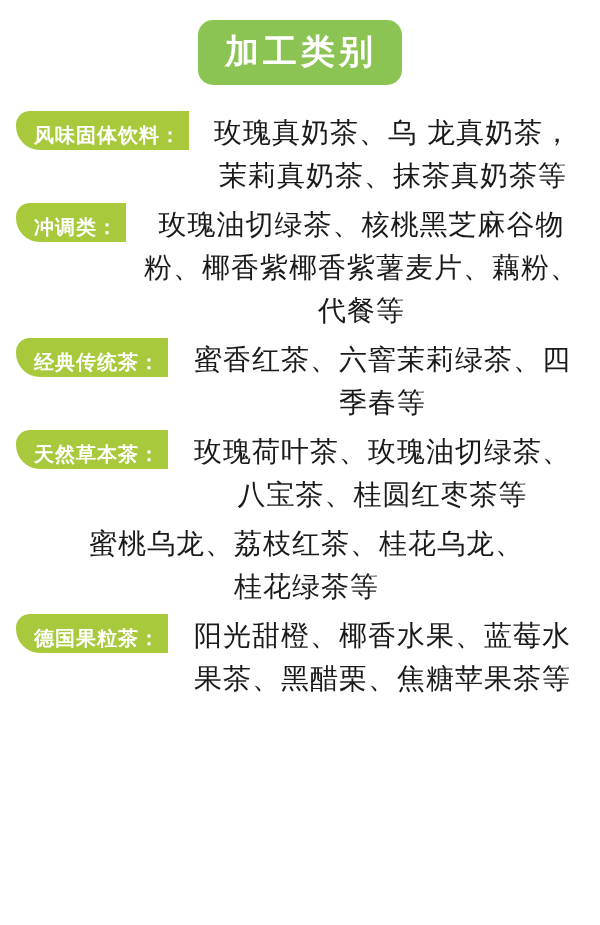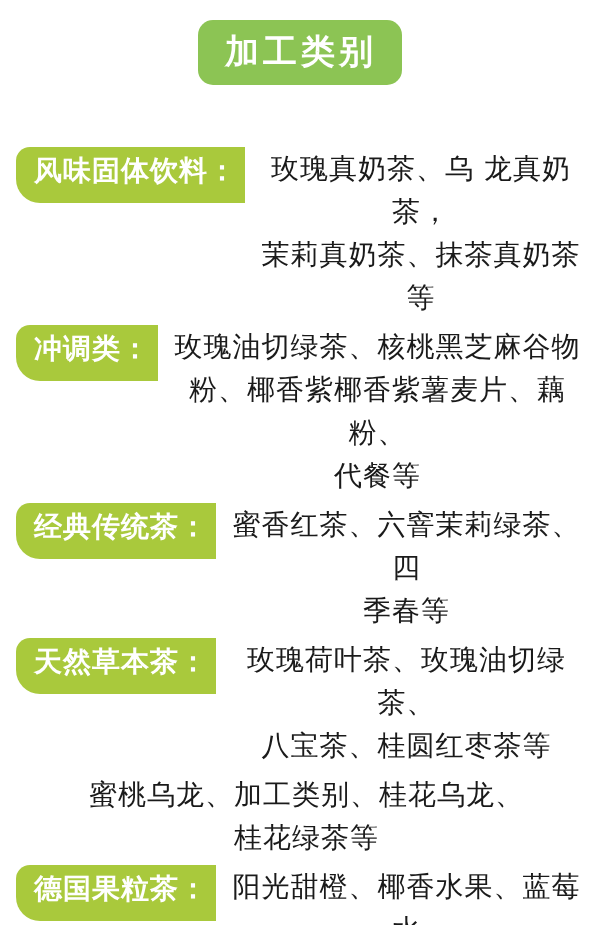--- a/index.html
+++ b/index.html
@@ -1,38 +1,38 @@
 <!DOCTYPE html>
 <html><head>
 <meta charset="utf-8">
 <style>
   * { margin:0; padding:0; box-sizing:border-box; }
   html,body { background:#ffffff; }
   body { font-family:"DejaVu Sans", sans-serif; }
   .page {
     position:relative; width:600px; height:925px; margin:0 auto;
-    background:#ffffff; overflow:hidden; display:flex; flex-direction:column;gap:36px;
+    background:#ffffff; overflow:hidden; display:flex; flex-direction:column;
   }
   
   .badge {
     margin:20px auto 26px auto;
     background:#8cc454; color:#ffffff;
     font-size:34px; font-weight:bold; letter-spacing:4px;
     padding:9px 25px 10px 27px;
     border-radius:15px;
     white-space:nowrap;
   }
   
   .rows { padding:0 18px 0 16px; }
   .row { display:flex; align-items:flex-start; margin-bottom:6px; }
   .row-label {
     flex:0 0 auto;
     background:#a9c93c; color:#ffffff;
-    font-size:28px; font-weight:bold; line-height:30px;
-    padding:9px 8px 17px 18px;
+    font-size:20px; font-weight:bold; line-height:30px;
+    padding:9px 8px 0 18px;
     border-radius:14px 0 0 24px;
     white-space:nowrap;
     letter-spacing:1px;
   }
   .row-text {
     flex:1 1 auto;
     margin-left:15px;
     color:#1a1a1a;
     font-size:28px; line-height:43px; font-weight:500;
     letter-spacing:1px;
@@ -68,21 +68,21 @@
 季春等</div>
     </div>
 
     <div class="row">
       <div class="row-label">天然草本茶：</div>
       <div class="row-text">玫瑰荷叶茶、玫瑰油切绿茶、
 八宝茶、桂圆红枣茶等</div>
     </div>
 
     <div class="row">
-      <div class="row-text">蜜桃乌龙、加工类别、桂花乌龙、
+      <div class="row-text">蜜桃乌龙、荔枝红茶、桂花乌龙、
 桂花绿茶等</div>
     </div>
 
     <div class="row">
       <div class="row-label">德国果粒茶：</div>
       <div class="row-text">阳光甜橙、椰香水果、蓝莓水
 果茶、黑醋栗、焦糖苹果茶等</div>
     </div>
 
   </div>

